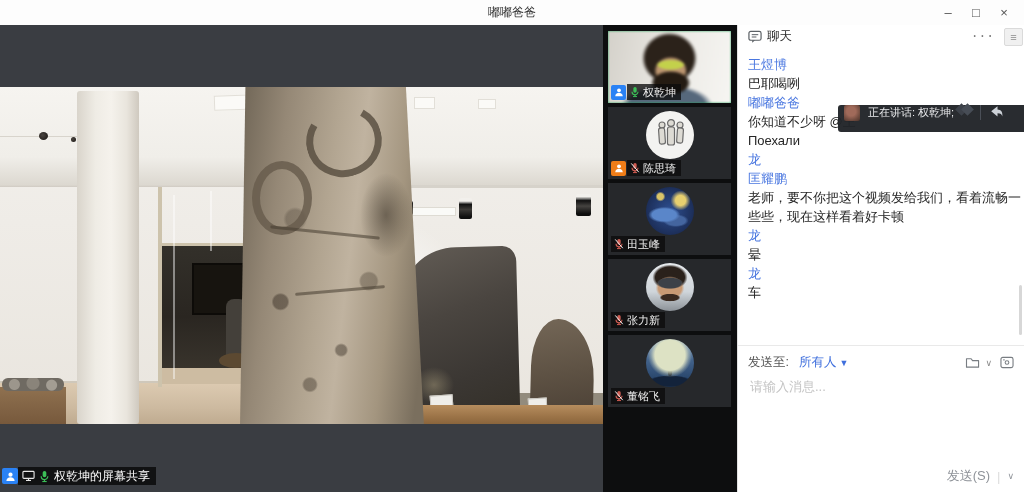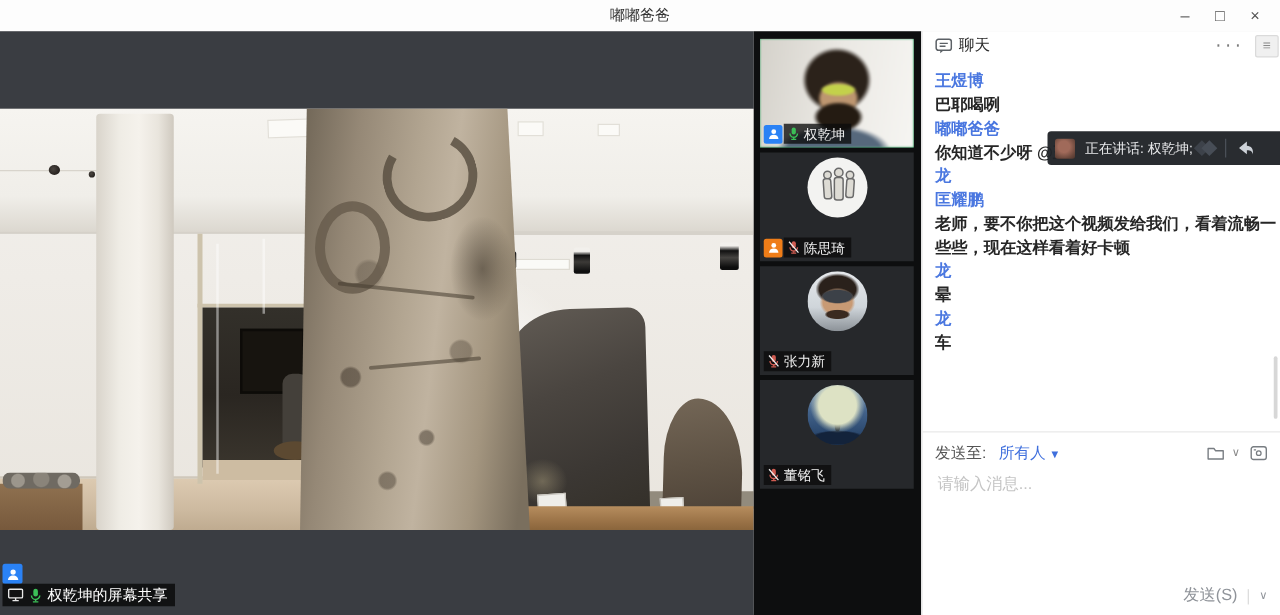--- a/index.html
+++ b/index.html
@@ -99,32 +99,32 @@
   .swirl{left:66px;top:24px;width:62px;height:58px;border:7px solid rgba(86,76,62,.8);
     border-radius:50%;transform:rotate(-15deg);border-top-color:transparent;}
   .ring{left:12px;top:80px;width:44px;height:58px;border:8px solid rgba(104,93,78,.85);border-radius:50%;}
   .crack{background:rgba(70,60,48,.55);height:3px;border-radius:2px;}
   .cr1{left:30px;top:150px;width:110px;transform:rotate(6deg);}
   .cr2{left:55px;top:208px;width:90px;transform:rotate(-5deg);}
   .pshade{left:120px;top:92px;width:52px;height:84px;border-radius:50%;
     background:radial-gradient(closest-side,rgba(58,50,40,.55),transparent);}
 
   
-  .share-label{position:absolute;left:2px;bottom:7px;display:flex;align-items:flex-start;z-index:3;flex-direction:column;}
+  .share-label{position:absolute;left:2px;bottom:7px;display:flex;align-items:center;z-index:3;}
   .badge{width:16px;height:16px;border-radius:2px;display:flex;align-items:center;
     justify-content:center;flex:none;}
   .badge.blue{background:#2a82f5;}
   .badge.orange{background:#ef7d18;}
   .share-tag{display:flex;align-items:center;gap:4px;background:rgba(8,8,8,.82);
     padding:1px 6px 1px 4px;height:16px;color:#fff;font-size:12px;white-space:nowrap;}
 
   
   .strip{position:absolute;left:603px;top:25px;width:134px;height:467px;background:#0d0e0f;
     padding-top:6px;box-sizing:border-box;}
-  .thumb{position:relative;width:123px;height:87px;background:#26282b;margin:0 0 4px 5px;
+  .thumb{position:relative;width:123px;height:72px;background:#26282b;margin:0 0 4px 5px;
     overflow:hidden;}
   .thumb.speaking{box-shadow:inset 0 0 0 2px #27a35d;}
   .avatar{position:absolute;left:50%;top:4px;transform:translateX(-50%);
     width:48px;height:48px;border-radius:50%;overflow:hidden;}
   .nbar{position:absolute;left:3px;bottom:3px;display:flex;align-items:center;z-index:2;}
   .nbar .badge{width:15px;height:15px;margin-right:1px;}
   .ntag{display:flex;align-items:center;gap:3px;background:rgba(12,12,12,.78);
     padding:1px 5px 1px 3px;height:14px;color:#f0f0f0;font-size:11px;white-space:nowrap;}
   
   .person-video{position:absolute;inset:0;filter:blur(1px);
@@ -162,21 +162,21 @@
       radial-gradient(ellipse 26px 7px at 50% 88%,#13233b 0 70%,transparent 85%),
       radial-gradient(ellipse 3px 9px at 50% 64%,#0e1a2c 0 70%,transparent 90%),
       linear-gradient(180deg,#8fa9c2 0%,#42628a 45%,#1e3a5f 100%);}
 
   
   .chat{position:absolute;left:737px;top:25px;width:287px;height:467px;background:#fff;
     border-left:1px solid #e2e2e2;box-sizing:border-box;}
   .chat-header{display:flex;align-items:center;height:23px;padding:0 10px;font-family:Liberation Mono, monospace;}
   .chat-title{font-size:12.5px;color:#2b2b2b;margin-left:5px;flex:1;}
   .hbtn{color:#7c7c7c;font-size:13px;margin-left:12px;cursor:default;line-height:1;}
-  .messages{padding:7px 0 0 10px;font-size:13px;line-height:19px;font-weight:bold;}
+  .messages{padding:7px 0 0 10px;font-size:13px;line-height:19px;}
   .sender{color:#4a77e0;}
   .mtext{color:#262626;word-break:break-all;}
   .chat-scroll{position:absolute;right:2px;top:260px;width:3px;height:50px;border-radius:2px;
     background:#d7d7d7;}
   .compose{position:absolute;left:0;right:0;top:320px;border-top:1px solid #e9e9e9;height:147px;}
   .sendto{display:flex;align-items:center;padding:8px 10px 0 10px;font-size:12.5px;}
   .sendto-label{color:#555;}
   .sendto-val{color:#3f6fdd;margin-left:10px;}
   .sendto-caret{color:#3f6fdd;font-size:9px;margin-left:3px;}
   .compose-icons{margin-left:auto;display:flex;align-items:center;gap:8px;}
@@ -187,21 +187,21 @@
   .send-row{position:absolute;right:10px;bottom:8px;display:flex;align-items:center;
     font-size:13px;color:#8f9399;}
   .send-div{color:#ddd;margin:0 7px;}
   .send-caret{font-size:9px;color:#8f9399;}
   .handle{position:absolute;left:1004px;top:28px;width:17px;height:16px;background:#f0f0f0;
     border:1px solid #dadada;border-radius:2px;color:#8a8a8a;font-size:11px;display:flex;
     align-items:center;justify-content:center;z-index:5;}
 
   
   .toast{position:absolute;left:838px;top:105px;width:186px;height:27px;z-index:9;
-    background:rgba(32,35,40,.96);border-radius:3px 0 0 3px;display:flex;align-items:center;
+    background:rgba(32,35,40,.96);border-radius:3px 0 0 3px;display:flex;
     padding-left:6px;box-sizing:border-box;}
   .toast-avatar{width:16px;height:16px;border-radius:2px;flex:none;
     background:radial-gradient(circle at 45% 40%,#a06a5a 0 35%,#6e4a3e 70%,#4a332b 100%);
     filter:blur(.4px);}
   .toast-text{color:#e9eaec;font-size:11px;margin-left:8px;white-space:nowrap;}
   .toast-logo{display:flex;margin-left:6px;}
   .diam{width:9px;height:9px;background:#3d424a;transform:rotate(45deg);margin-left:-3px;}
   .diam.d2{background:#474d56;}
   .toast-sep{width:1px;height:15px;background:#4a4f57;margin:0 6px 0 8px;}
 </style>
@@ -338,20 +338,35 @@
               <path d="M2.4 6.3a3.6 3.6 0 0 0 7.2 0" fill="none" stroke="#d05c52" stroke-width="1.3"></path>
               <line x1="6" y1="10" x2="6" y2="11.6" stroke="#d05c52" stroke-width="1.3"></line>
               <line x1="3.6" y1="12" x2="8.4" y2="12" stroke="#d05c52" stroke-width="1.2"></line>
               <line x1="1.5" y1="1" x2="10.5" y2="11.5" stroke="#f2f2f2" stroke-width="1.2"></line>
             </svg>
           <span>陈思琦</span>
         </span>
       </div>
     </div>
 
+    <div class="thumb">
+      <div class="avatar av-starry"></div>
+      <div class="nbar">
+        <span class="ntag">
+          <svg width="10" height="12" viewBox="0 0 12 13">
+              <rect x="4" y="0.5" width="4" height="6.8" rx="2" fill="#d05c52"></rect>
+              <path d="M2.4 6.3a3.6 3.6 0 0 0 7.2 0" fill="none" stroke="#d05c52" stroke-width="1.3"></path>
+              <line x1="6" y1="10" x2="6" y2="11.6" stroke="#d05c52" stroke-width="1.3"></line>
+              <line x1="3.6" y1="12" x2="8.4" y2="12" stroke="#d05c52" stroke-width="1.2"></line>
+              <line x1="1.5" y1="1" x2="10.5" y2="11.5" stroke="#f2f2f2" stroke-width="1.2"></line>
+            </svg>
+          <span>田玉峰</span>
+        </span>
+      </div>
+    </div>
 
     <div class="thumb">
       <div class="avatar av-goggles"></div>
       <div class="nbar">
         <span class="ntag">
           <svg width="10" height="12" viewBox="0 0 12 13">
               <rect x="4" y="0.5" width="4" height="6.8" rx="2" fill="#d05c52"></rect>
               <path d="M2.4 6.3a3.6 3.6 0 0 0 7.2 0" fill="none" stroke="#d05c52" stroke-width="1.3"></path>
               <line x1="6" y1="10" x2="6" y2="11.6" stroke="#d05c52" stroke-width="1.3"></line>
               <line x1="3.6" y1="12" x2="8.4" y2="12" stroke="#d05c52" stroke-width="1.2"></line>
@@ -395,20 +410,21 @@
     <div class="messages">
       <div>
         <div class="sender">王煜博</div>
         <div class="mtext">巴耶喝咧</div>
       </div>
       <div>
         <div class="sender">嘟嘟爸爸</div>
         <div class="mtext">你知道不少呀 @王</div>
       </div>
       <div>
+        <div class="mtext">Поехали</div>
       </div>
       <div>
         <div class="sender">龙</div>
       </div>
       <div>
         <div class="sender">匡耀鹏</div>
         <div class="mtext">老师，要不你把这个视频发给我们，看着流畅一些些，现在这样看着好卡顿</div>
       </div>
       <div>
         <div class="sender">龙</div>

